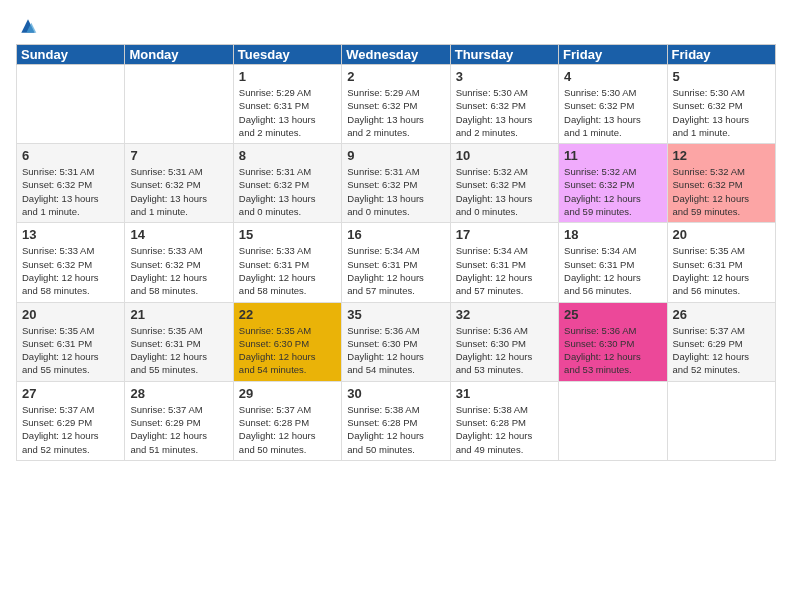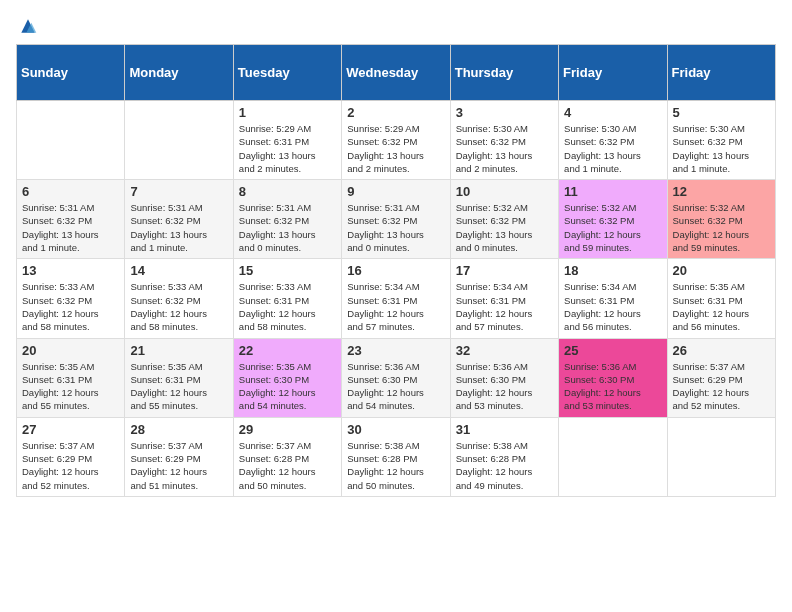--- a/index.html
+++ b/index.html
@@ -56,21 +56,21 @@
     .calendar {
       width: 100%;
       border-collapse: collapse;
       border: 1px solid #ccc;
     }
     .calendar th {
       background: #1a5fa8;
       color: #fff;
       font-size: 13px;
       font-weight: bold;
-      padding: 20px 4px;
+      padding: 2px 4px;
       text-align: left;
       border: 1px solid #ccc;
     }
     .calendar td {
       vertical-align: top;
       padding: 4px 5px;
       border: 1px solid #ddd;
       width: calc(100% / 7);
       min-height: 80px;
       font-size: 10px;
@@ -278,29 +278,29 @@
 Daylight: 12 hours
 and 55 minutes.</div>
         </td>
         <td style="background: rgb(245, 245, 245);">
           <span class="day-number">21</span>
           <div class="day-info" style="white-space: pre-line;">Sunrise: 5:35 AM
 Sunset: 6:31 PM
 Daylight: 12 hours
 and 55 minutes.</div>
         </td>
-        <td style="background: #f0abfc;">
+        <td style="background: #eab308;">
           <span class="day-number">22</span>
           <div class="day-info" style="white-space: pre-line;">Sunrise: 5:35 AM
 Sunset: 6:30 PM
 Daylight: 12 hours
 and 54 minutes.</div>
         </td>
         <td style="background: rgb(245, 245, 245);">
-          <span class="day-number">23</span>
+          <span class="day-number">35</span>
           <div class="day-info" style="white-space: pre-line;">Sunrise: 5:36 AM
 Sunset: 6:30 PM
 Daylight: 12 hours
 and 54 minutes.</div>
         </td>
         <td style="background: rgb(245, 245, 245);">
           <span class="day-number">32</span>
           <div class="day-info" style="white-space: pre-line;">Sunrise: 5:36 AM
 Sunset: 6:30 PM
 Daylight: 12 hours

